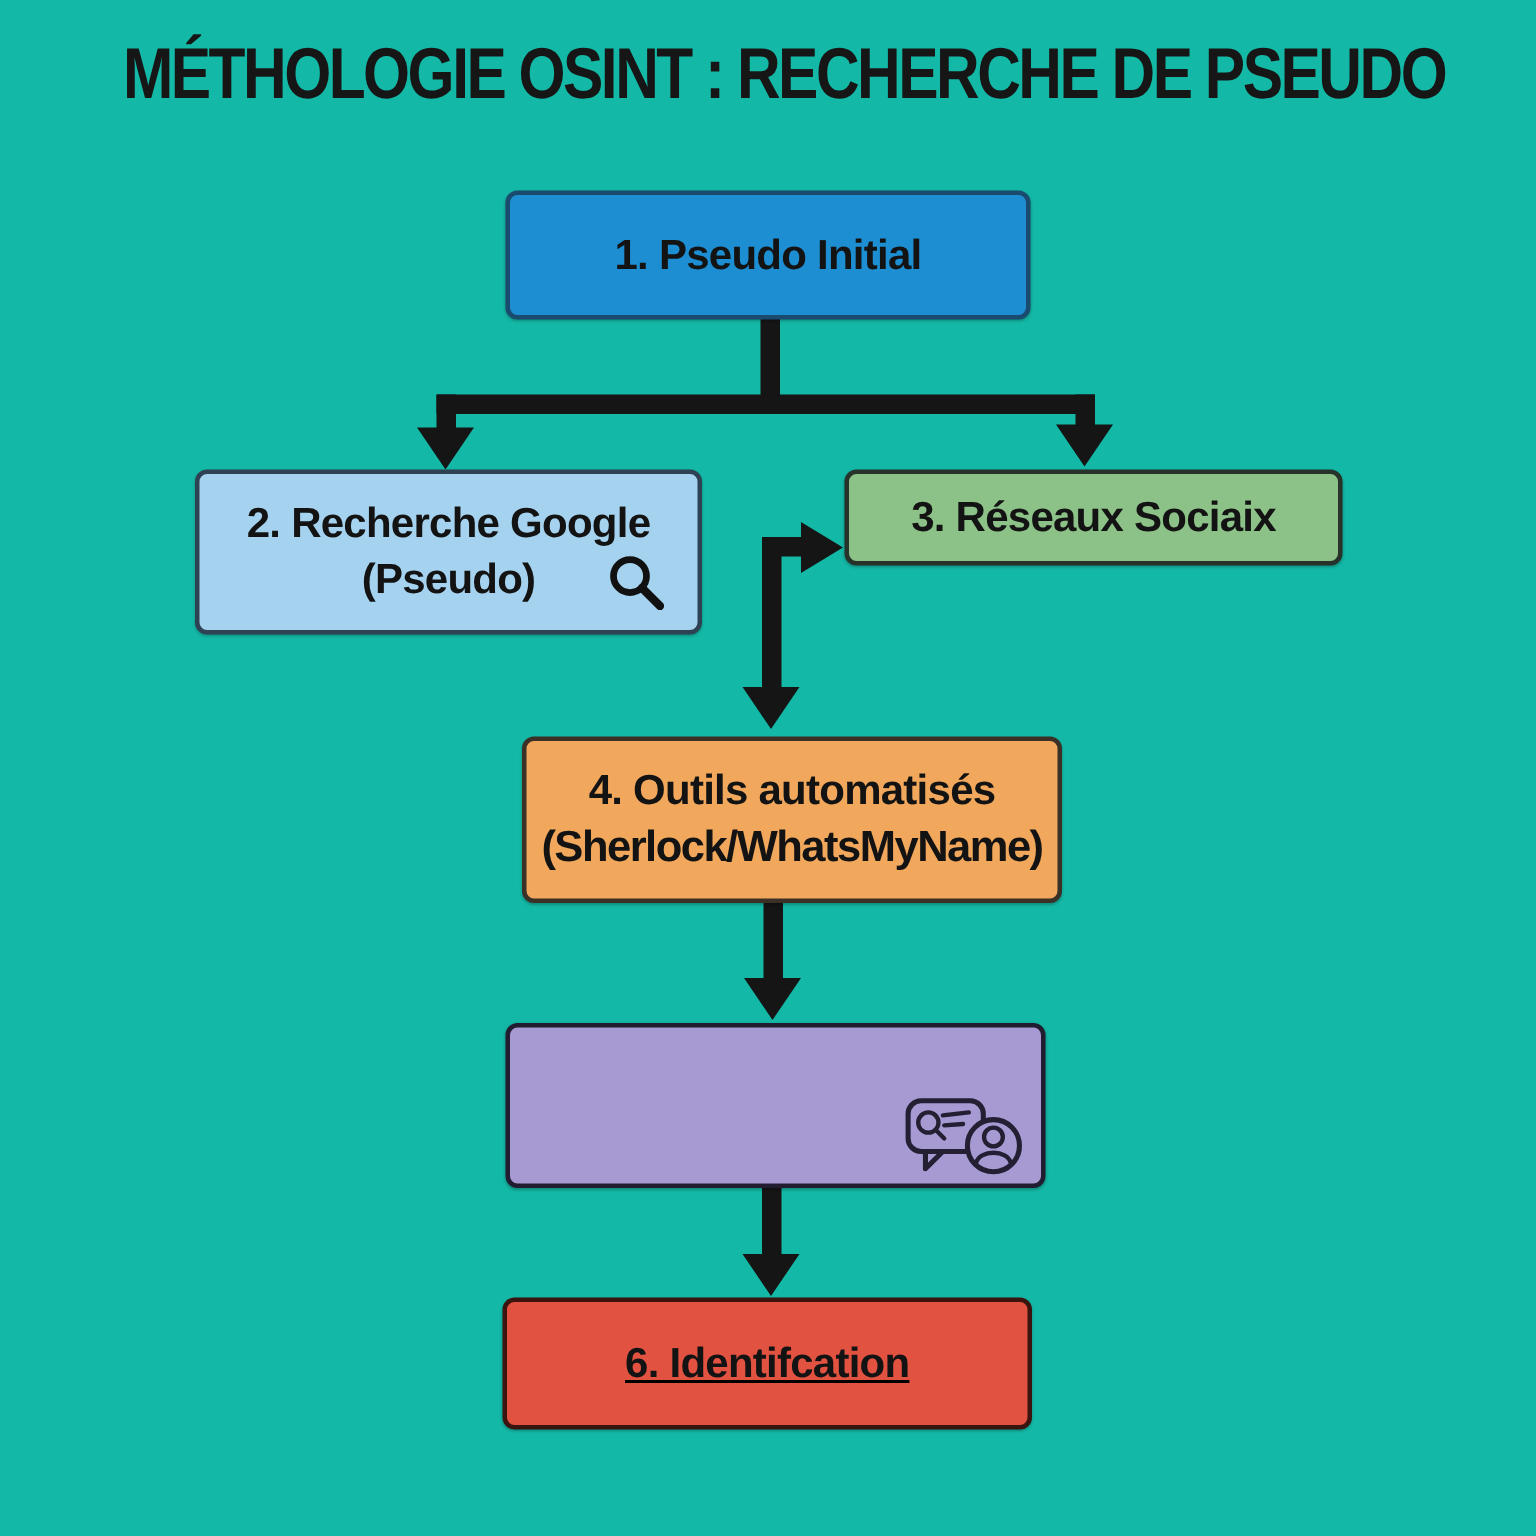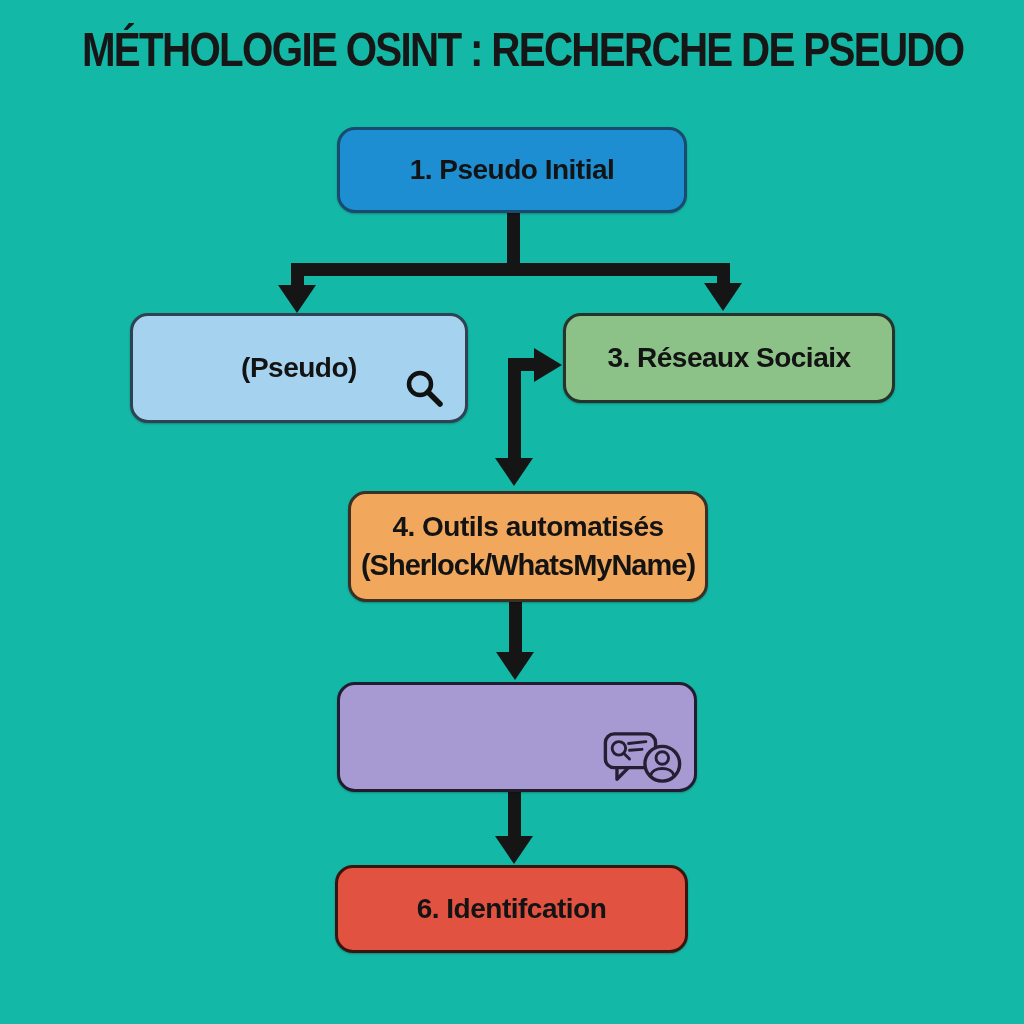--- a/index.html
+++ b/index.html
@@ -27,39 +27,39 @@
     letter-spacing: -2px;
     color: #161616;
     transform: scaleX(0.84);
     transform-origin: center;
     white-space: nowrap;
   }
   .box {
     position: absolute;
     box-sizing: border-box;
     border: 3px solid #222;
-    border-radius: 18px;
+    border-radius: 8px;
     display: flex;
     flex-direction: column;
     align-items: center;
     justify-content: center;
     box-shadow: 0 1px 2px rgba(0,0,0,0.25);
   }
   .box .line {
     font-size: 28px;
     font-weight: 700;
     letter-spacing: -0.5px;
     color: #131313;
     line-height: 1.32;
     white-space: nowrap;
     text-align: center;
   }
   #b1 { left: 337px; top: 127px; width: 350px; height: 86px; }
   #b2 { left: 130px; top: 313px; width: 338px; height: 110px; }
-  #b3 { left: 563px; top: 313px; width: 332px; height: 90px; }
+  #b3 { left: 563px; top: 313px; width: 332px; height: 64px; }
   #b4 { left: 332px; top: 491px; width: 360px; height: 111px; margin-left: 16px; }
   #b5 { left: 337px; top: 682px; width: 360px; height: 110px; padding-bottom: 18px; }
   #b6 { left: 335px; top: 865px; width: 353px; height: 88px; }
 
   .vline { position: absolute; width: 13px; background: #151515; }
   .hline { position: absolute; height: 13px; background: #151515; }
   .ah-down {
     position: absolute; width: 0; height: 0;
     border-left: 19px solid transparent;
     border-right: 19px solid transparent;
@@ -111,20 +111,21 @@
   <div class="ah-down" style="left:496px; top:652px"></div>
 
   <div class="vline" style="left:508px; top:792px; height:46px"></div>
   <div class="ah-down" style="left:495px; top:836px"></div>
 
   <div class="box" id="b1" style="background: rgb(30, 142, 210); border-color: rgb(26, 74, 110);">
     <div class="line">1. Pseudo Initial</div>
   </div>
 
   <div class="box" id="b2" style="background: rgb(165, 211, 239); border-color: rgb(47, 66, 84);">
+    <div class="line">2. Recherche Google</div>
     <div class="line">(Pseudo)</div>
     <span class="magnifier-wrap">
       <svg viewBox="0 0 44 44" width="44" height="44">
         <circle cx="17" cy="16" r="11" fill="none" stroke="#111" stroke-width="4.5"></circle>
         <line x1="25" y1="24" x2="37" y2="36" stroke="#111" stroke-width="5.5" stroke-linecap="round"></line>
       </svg>
     </span>
   </div>
 
   <div class="box" id="b3" style="background: rgb(140, 194, 135); border-color: rgb(38, 50, 42);">
@@ -145,17 +146,17 @@
         <line x1="22" y1="23" x2="28" y2="29" stroke="#241f33" stroke-width="3" stroke-linecap="round"></line>
         <line x1="27" y1="13" x2="45" y2="11" stroke="#241f33" stroke-width="3" stroke-linecap="round"></line>
         <line x1="28" y1="20" x2="41" y2="19" stroke="#241f33" stroke-width="3" stroke-linecap="round"></line>
         <circle class="person-fill" cx="62" cy="34" r="18" stroke="#241f33" stroke-width="3.5"></circle>
         <circle cx="62" cy="28" r="6.5" fill="none" stroke="#241f33" stroke-width="3"></circle>
         <path d="M50 46 C52 36.5, 72 36.5, 74 46" fill="none" stroke="#241f33" stroke-width="3"></path>
       </svg>
     </span>
   </div>
 
-  <div class="box" id="b6" style="background: rgb(226, 82, 65); border-color: rgb(58, 21, 16);">
+  <div class="box" id="b6" style="background: rgb(226, 82, 65); border-color: rgb(58, 21, 16); text-decoration: underline;">
     <div class="line">6. Identifcation</div>
   </div>
 
 </div>
 
 </body></html>

